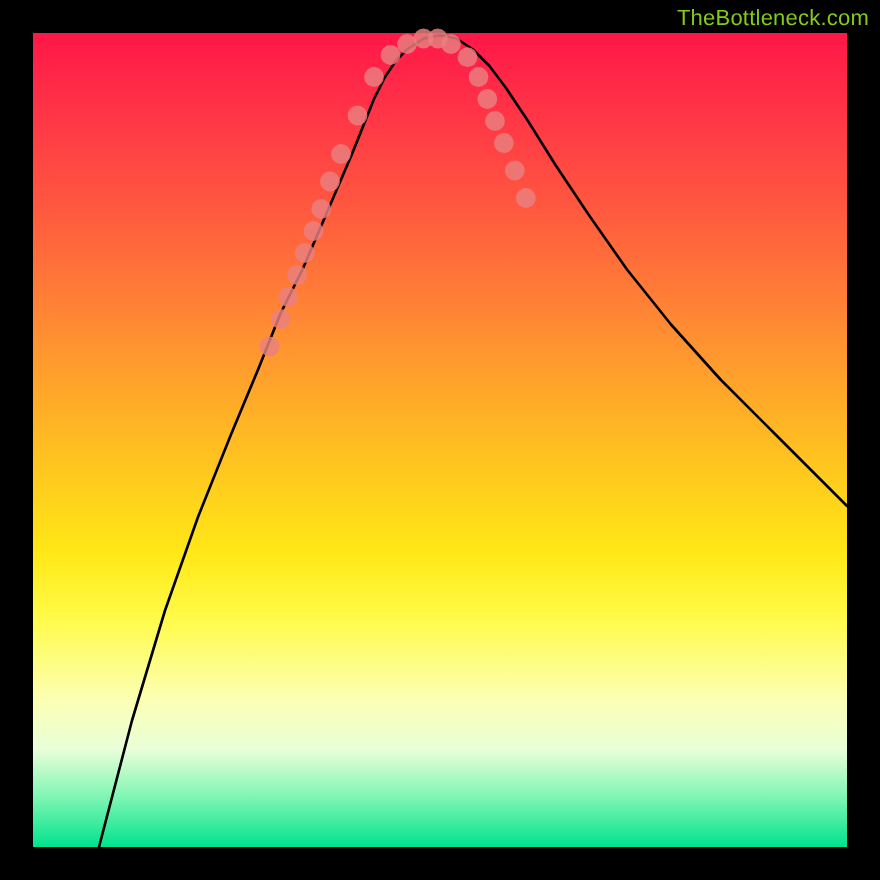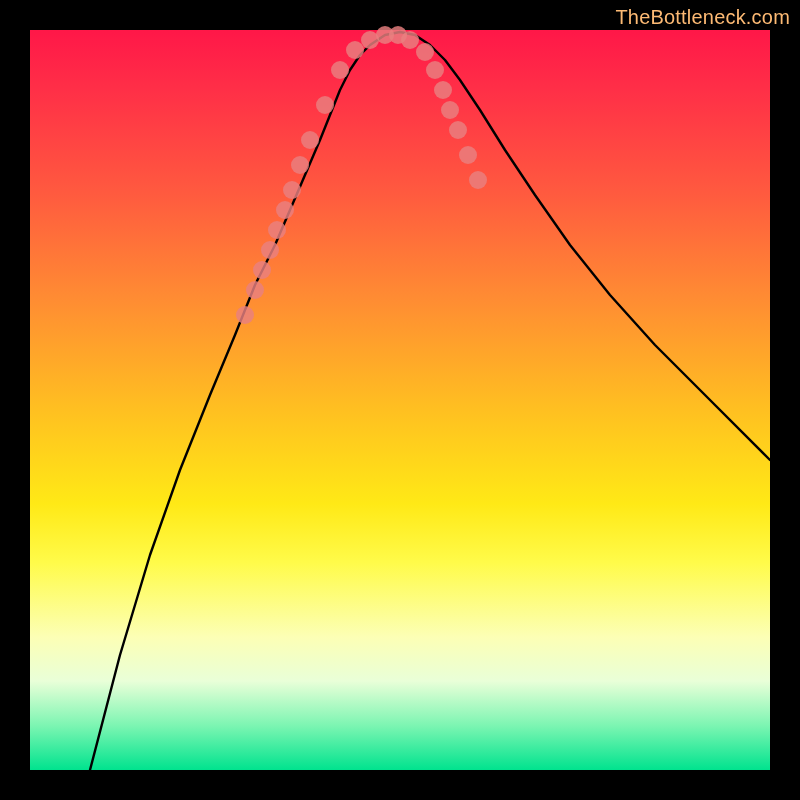--- a/index.html
+++ b/index.html
@@ -16,21 +16,21 @@
     left: 30px;
     top: 30px;
     width: 740px;
     height: 740px;
     background: #000;
   }
   .watermark {
     position: absolute;
     top: 6px;
     right: 10px;
-    color: #fdba74;
+    color: #84cc16;
     font-size: 20px;
     font-weight: 500;
     letter-spacing: 0.2px;
     user-select: none;
   }
   .gradient-bg {
     position: absolute;
     left: 0; top: 0;
     width: 740px; height: 740px;
     background: linear-gradient(to bottom,

